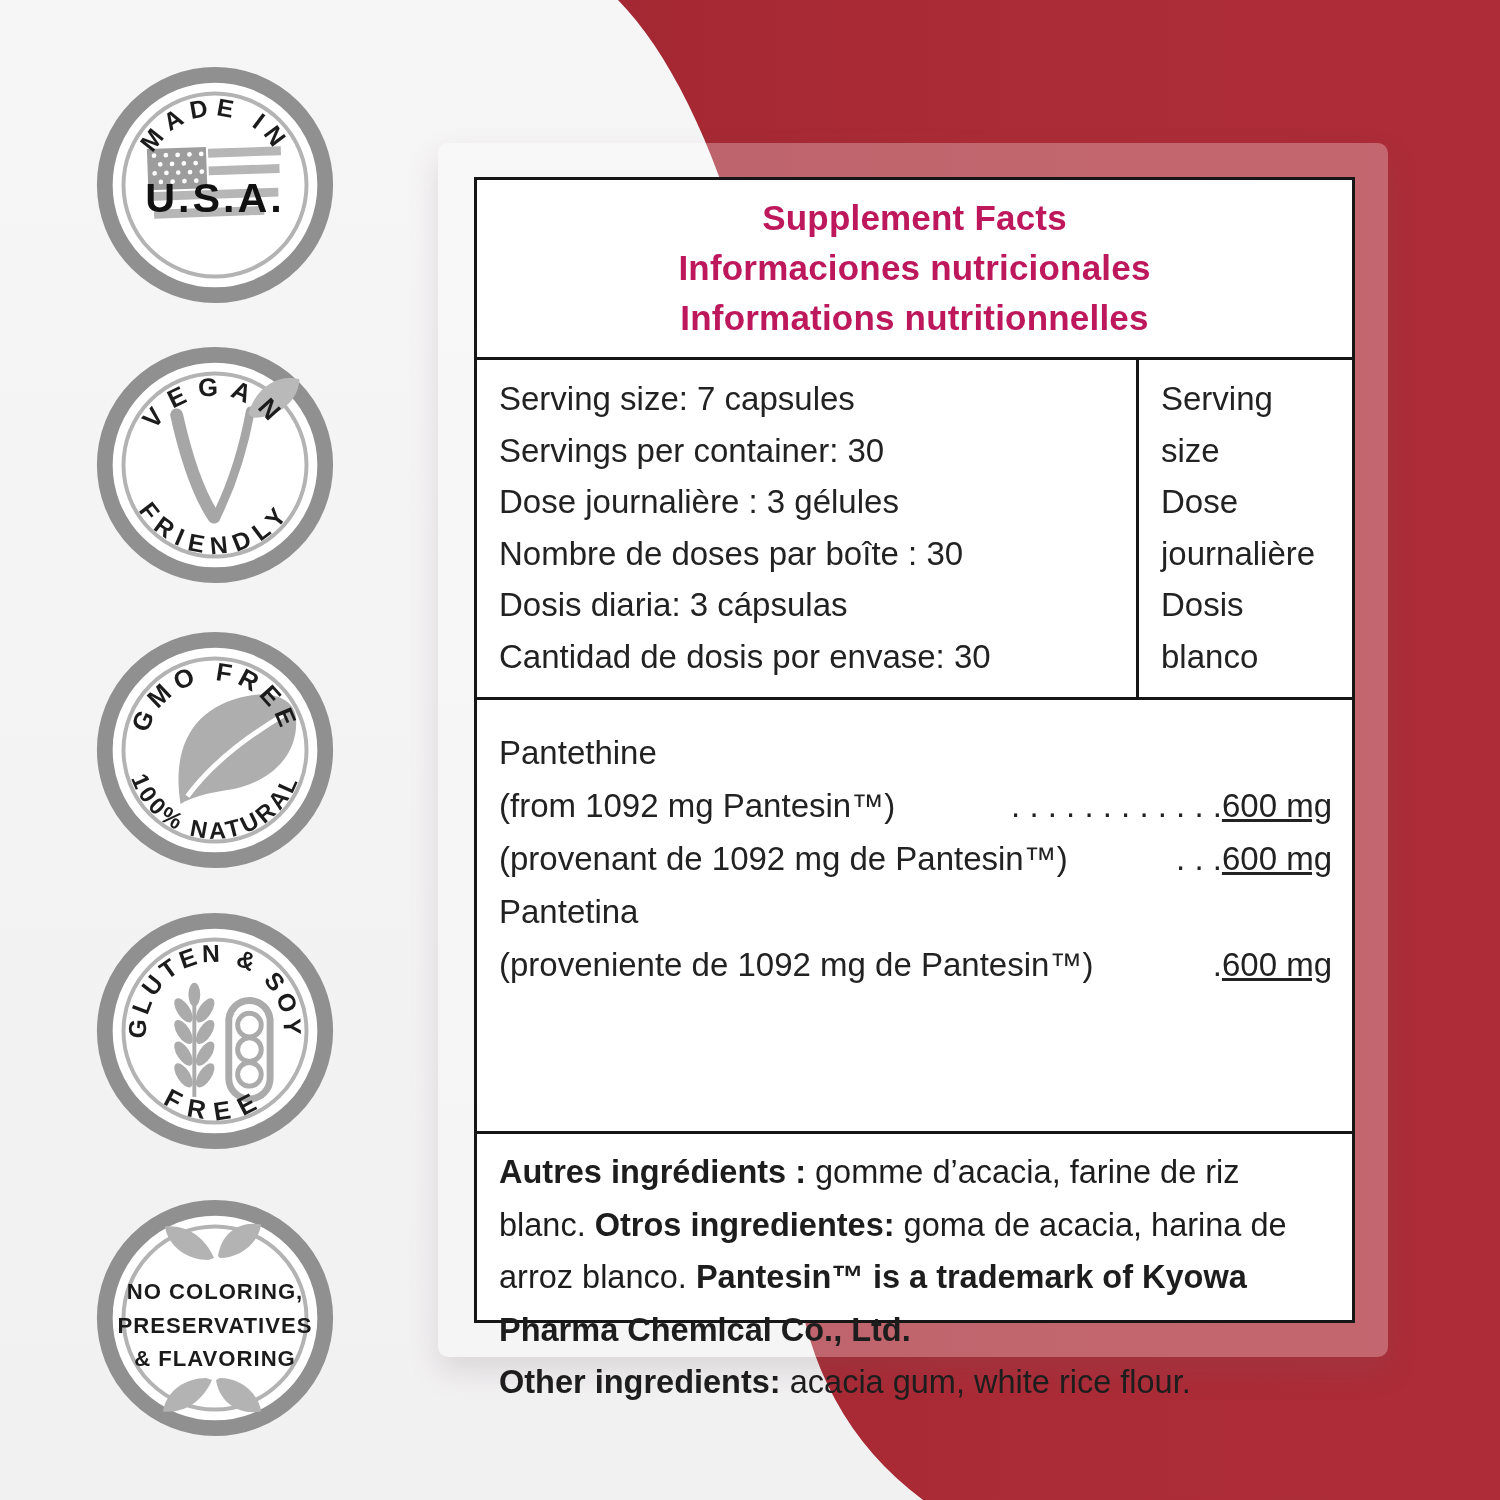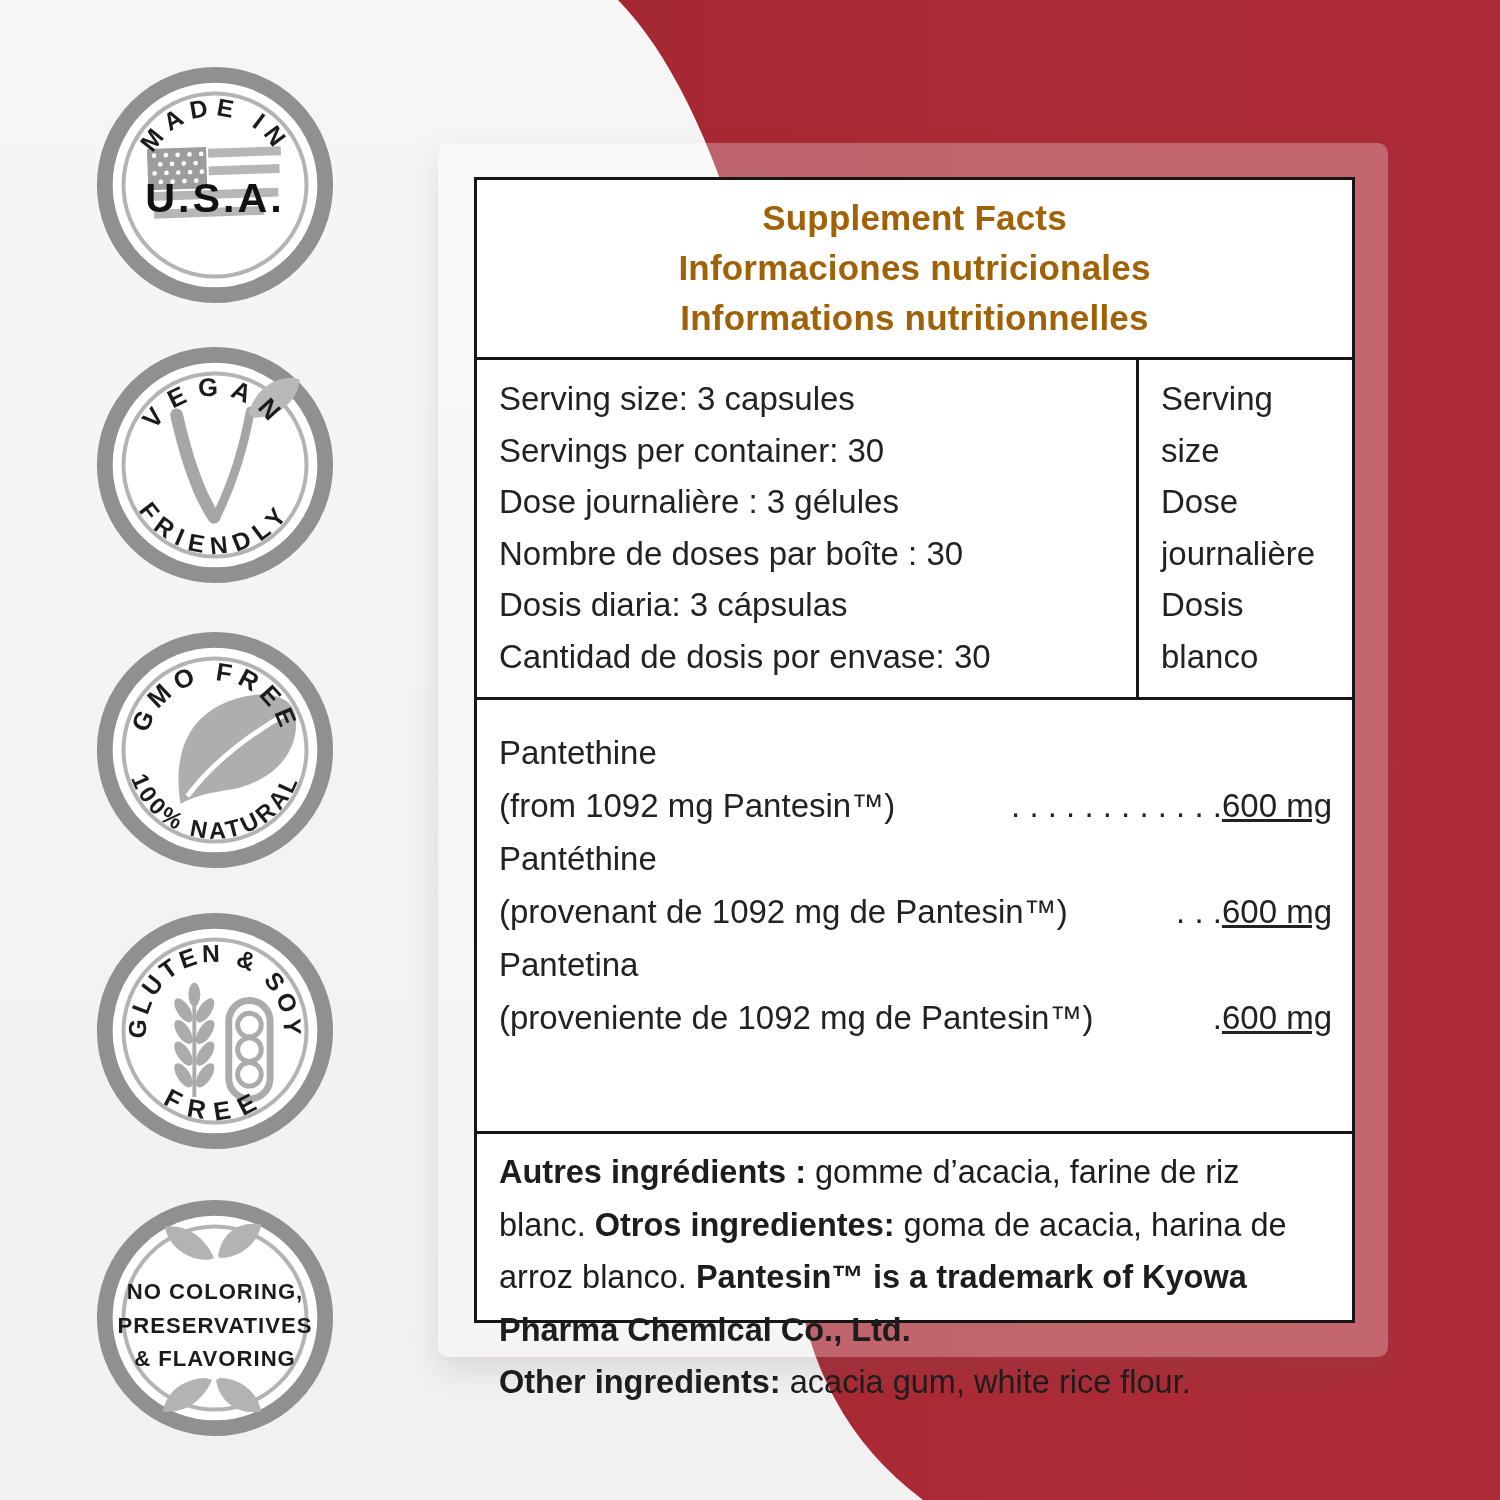--- a/index.html
+++ b/index.html
@@ -2,21 +2,21 @@
 <html><head>
 <meta charset="utf-8">
 <style>
   html,body{margin:0;padding:0;}
   body{width:1500px;height:1500px;overflow:hidden;font-family:"Liberation Sans", sans-serif;}
   .stage{position:relative;width:1500px;height:1500px;background:linear-gradient(180deg,#f7f6f7 0%,#f4f3f4 55%,#f2f1f2 100%);overflow:hidden;}
   .swoosh{position:absolute;left:0;top:0;width:1500px;height:1500px;}
   .panel-frame{position:absolute;left:438px;top:143px;width:950px;height:1214px;background:rgba(255,255,255,0.28);border-radius:10px;box-shadow:0 14px 30px rgba(110,95,100,0.18);}
   .panel{position:absolute;left:474px;top:177px;width:881px;height:1146px;box-sizing:border-box;background:#ffffff;border:3px solid #161616;color:#222;}
   .sec-header{height:164px;border-bottom:3px solid #161616;text-align:center;padding-top:13px;}
-  .title-line{font-size:35px;font-weight:bold;line-height:50px;color:#a16207;letter-spacing:0.2px;}
+  .title-line{font-size:35px;font-weight:bold;line-height:50px;color:#be185d;letter-spacing:0.2px;}
   .sec-serving{position:relative;height:337px;border-bottom:3px solid #161616;font-size:33px;}
   .serv-left{position:absolute;left:22px;top:13px;right:225px;}
   .serv-left div{line-height:51.5px;white-space:nowrap;}
   .vdiv{position:absolute;left:659px;top:0;bottom:0;width:3px;background:#161616;}
   .serv-right{position:absolute;left:684px;top:13px;}
   .serv-right div{line-height:51.5px;white-space:nowrap;}
   .sec-ing{height:434px;border-bottom:3px solid #161616;padding:26px 20px 0 22px;box-sizing:border-box;font-size:33px;}
   .ing-name{line-height:53px;white-space:nowrap;}
   .ing-line{display:flex;align-items:baseline;line-height:53px;}
   .ing-desc{white-space:nowrap;}
@@ -47,21 +47,21 @@
 
   <div class="panel">
     <div class="sec-header">
       <div class="title-line">Supplement Facts</div>
       <div class="title-line">Informaciones nutricionales</div>
       <div class="title-line">Informations nutritionnelles</div>
     </div>
 
     <div class="sec-serving">
       <div class="serv-left">
-        <div>Serving size: 3 capsules</div>
+        <div>Serving size: 7 capsules</div>
         <div>Servings per container: 30</div>
         <div>Dose journalière : 3 gélules</div>
         <div>Nombre de doses par boîte : 30</div>
         <div>Dosis diaria: 3 cápsulas</div>
         <div>Cantidad de dosis por envase: 30</div>
       </div>
       <div class="vdiv"></div>
       <div class="serv-right">
         <div>Serving</div>
         <div>size</div>
@@ -72,21 +72,20 @@
       </div>
     </div>
 
     <div class="sec-ing">
       <div class="ing-name">Pantethine</div>
       <div class="ing-line">
         <span class="ing-desc">(from 1092 mg Pantesin™)</span>
         <span class="ing-dots">. . . . . . . . . . . .</span>
         <span class="ing-amt">600 mg</span>
       </div>
-      <div class="ing-name">Pantéthine</div>
       <div class="ing-line">
         <span class="ing-desc">(provenant de 1092 mg de Pantesin™)</span>
         <span class="ing-dots">. . .</span>
         <span class="ing-amt">600 mg</span>
       </div>
       <div class="ing-name">Pantetina</div>
       <div class="ing-line">
         <span class="ing-desc">(proveniente de 1092 mg de Pantesin™)</span>
         <span class="ing-dots">.</span>
         <span class="ing-amt">600 mg</span>

